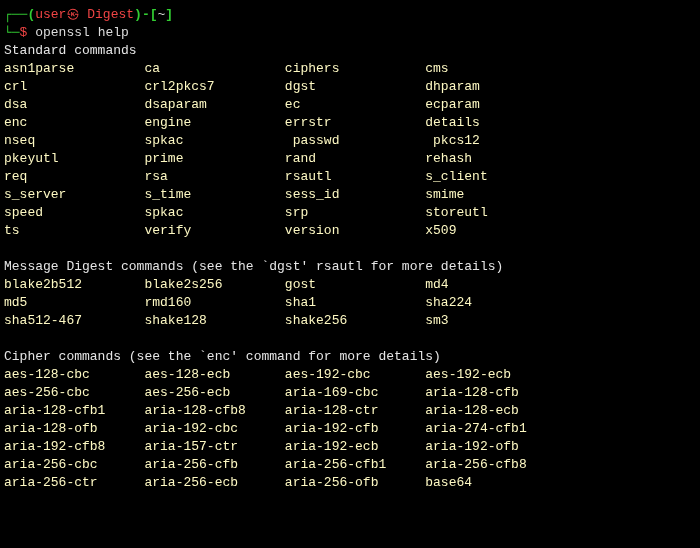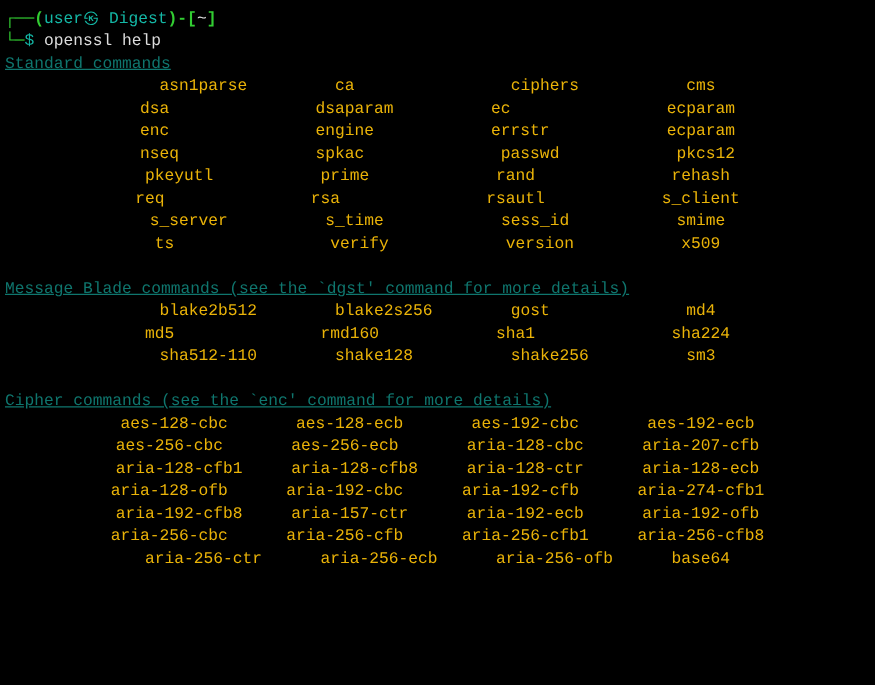--- a/index.html
+++ b/index.html
@@ -8,49 +8,51 @@
       color: #ccc;
       font-family: "Courier New", Consolas, monospace;
       font-size: 13px;
       line-height: 18px;
       padding: 6px 4px;
       width: 700px;
       height: 548px;
       overflow: hidden;
     }
     .prompt-line { white-space: pre; }
-    .c-blue  { color: #14b8a6; }
+    .c-blue  { color: #ef4444; }
     .c-green { color: #32cd32; font-weight: bold; }
     .c-cmd   { color: #dcdcdc; }
-    .hdr     { color: #0f766e; white-space: pre; text-decoration: underline; }
-    .cols    { white-space: pre; color: #eab308; text-align: center; }
+    .hdr     { color: #e5e5e5; white-space: pre; }
+    .cols    { white-space: pre; color: #fef9c3; }
     .blank   { height: 18px; }
   </style>
 </head>
 <body>
 
 <div id="terminal">
     <div class="prompt-line"><span class="c-green">┌──(</span><span class="c-blue">user</span><span class="c-blue">㉿ </span><span class="c-blue">Digest</span><span class="c-green">)</span><span class="c-green">-</span><span class="c-green">[</span><span class="c-cmd">~</span><span class="c-green">]</span></div>
     <div class="prompt-line"><span class="c-green">└─</span><span class="c-blue">$ </span><span class="c-cmd">openssl help</span></div>
     <div class="hdr">Standard commands</div>
     <div class="cols">asn1parse         ca                ciphers           cms</div>
+    <div class="cols">crl               crl2pkcs7         dgst              dhparam</div>
     <div class="cols">dsa               dsaparam          ec                ecparam</div>
-    <div class="cols">enc               engine            errstr            ecparam</div>
+    <div class="cols">enc               engine            errstr            details</div>
     <div class="cols">nseq              spkac              passwd            pkcs12</div>
     <div class="cols">pkeyutl           prime             rand              rehash</div>
     <div class="cols">req               rsa               rsautl            s_client</div>
     <div class="cols">s_server          s_time            sess_id           smime</div>
+    <div class="cols">speed             spkac             srp               storeutl</div>
     <div class="cols">ts                verify            version           x509</div>
     <div class="blank"></div>
-    <div class="hdr">Message Blade commands (see the `dgst' command for more details)</div>
+    <div class="hdr">Message Digest commands (see the `dgst' rsautl for more details)</div>
     <div class="cols">blake2b512        blake2s256        gost              md4</div>
     <div class="cols">md5               rmd160            sha1              sha224</div>
-    <div class="cols">sha512-110        shake128          shake256          sm3</div>
+    <div class="cols">sha512-467        shake128          shake256          sm3</div>
     <div class="blank"></div>
     <div class="hdr">Cipher commands (see the `enc' command for more details)</div>
     <div class="cols">aes-128-cbc       aes-128-ecb       aes-192-cbc       aes-192-ecb</div>
-    <div class="cols">aes-256-cbc       aes-256-ecb       aria-128-cbc      aria-207-cfb</div>
+    <div class="cols">aes-256-cbc       aes-256-ecb       aria-169-cbc      aria-128-cfb</div>
     <div class="cols">aria-128-cfb1     aria-128-cfb8     aria-128-ctr      aria-128-ecb</div>
     <div class="cols">aria-128-ofb      aria-192-cbc      aria-192-cfb      aria-274-cfb1</div>
     <div class="cols">aria-192-cfb8     aria-157-ctr      aria-192-ecb      aria-192-ofb</div>
     <div class="cols">aria-256-cbc      aria-256-cfb      aria-256-cfb1     aria-256-cfb8</div>
     <div class="cols">aria-256-ctr      aria-256-ecb      aria-256-ofb      base64</div>
   </div>
 
 </body></html>

